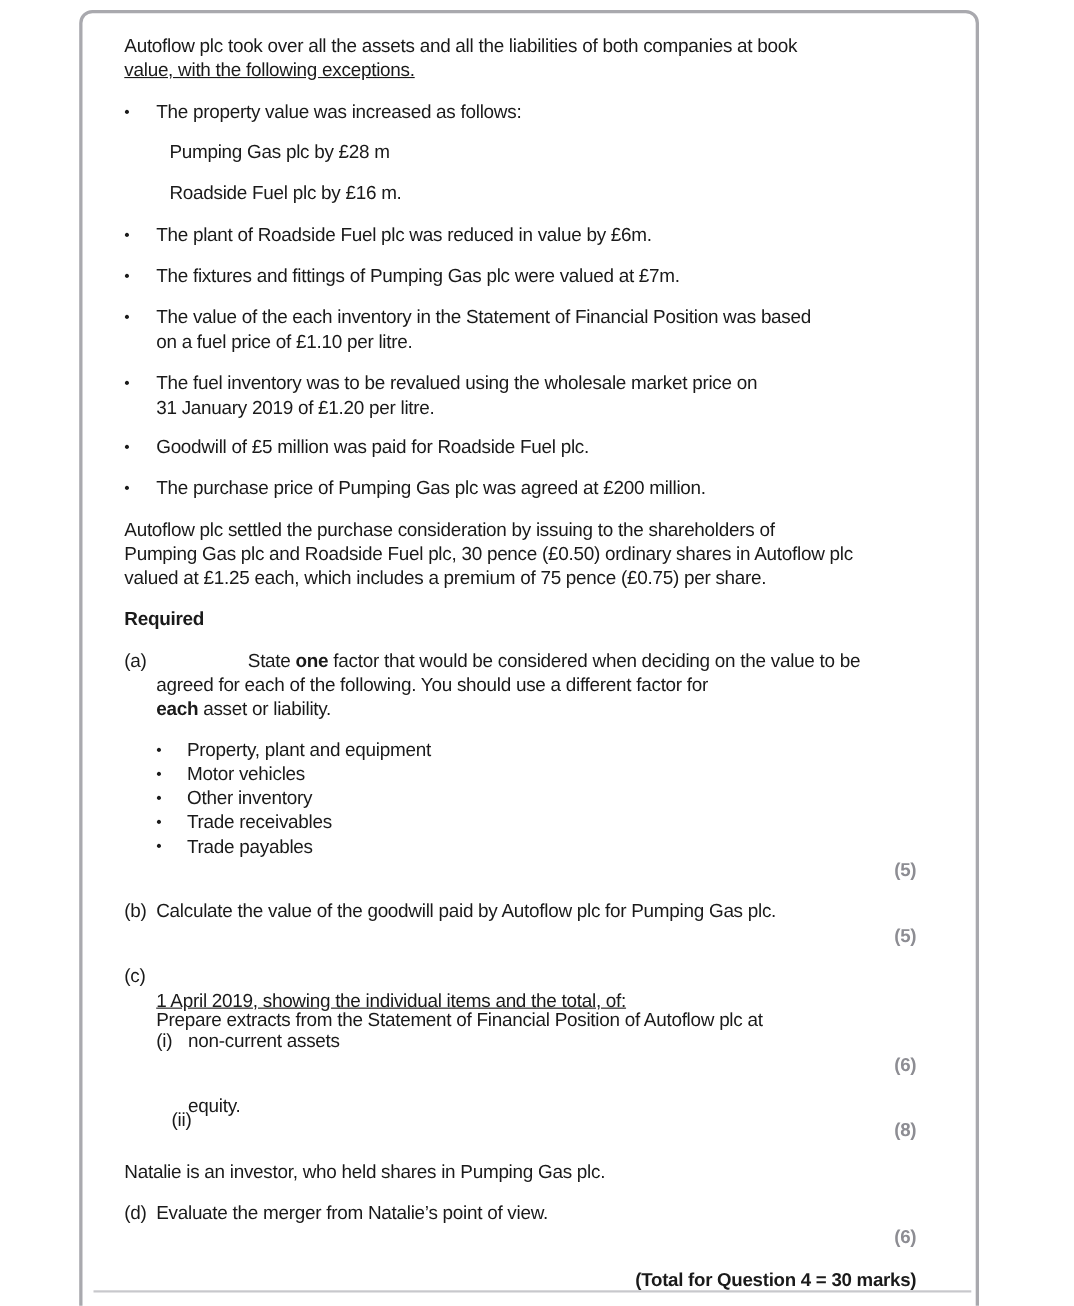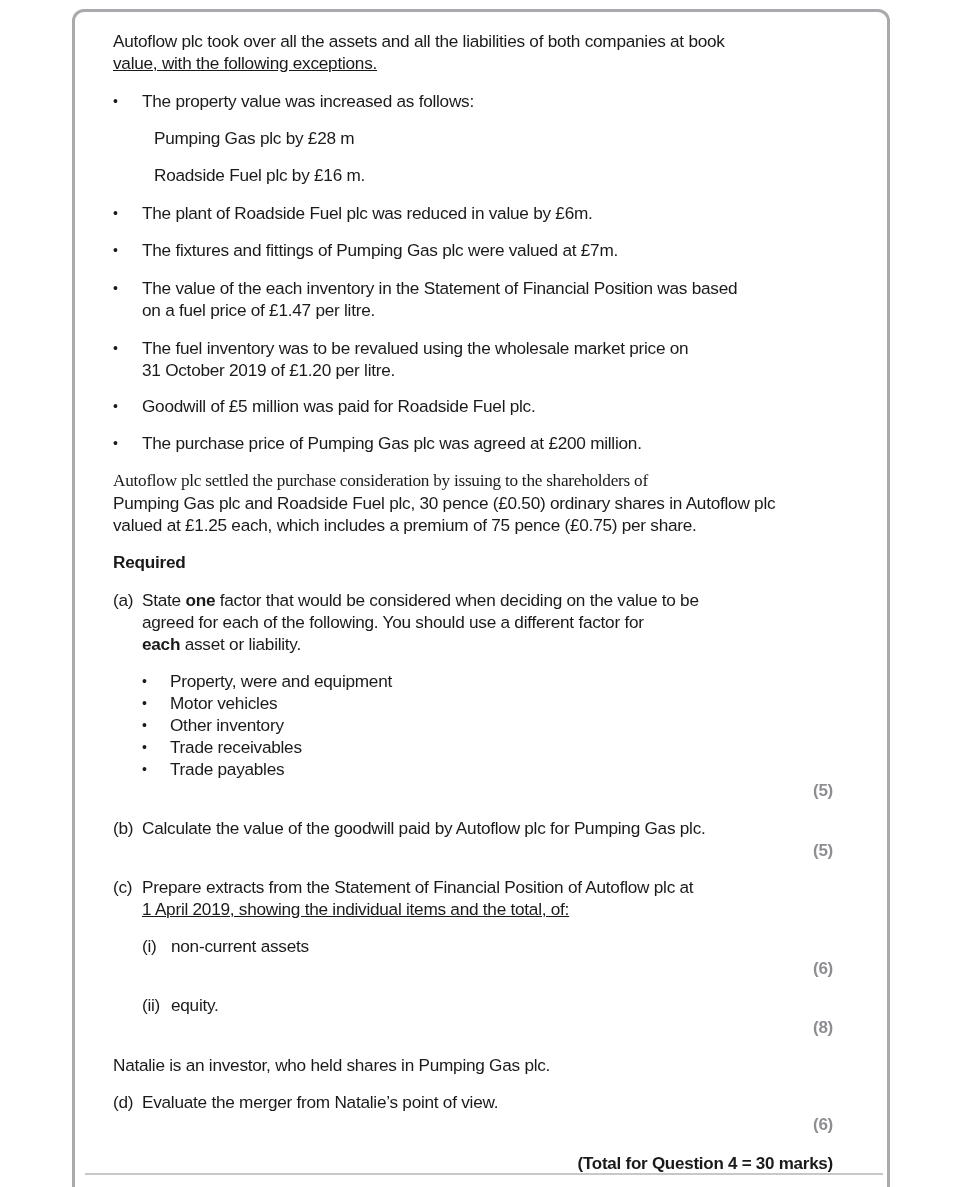--- a/index.html
+++ b/index.html
@@ -96,52 +96,52 @@
     <span class="bullet">•</span>
     <span class="bullet-text">The plant of Roadside Fuel plc was reduced in value by £6m.</span>
   </div>
   <div class="bullet-row" style="top:239px;">
     <span class="bullet">•</span>
     <span class="bullet-text">The fixtures and fittings of Pumping Gas plc were valued at £7m.</span>
   </div>
   <div class="bullet-row" style="top:277px;">
     <span class="bullet">•</span>
     <span class="bullet-text">The value of the each inventory in the Statement of Financial Position was based</span>
-    <span class="bullet-text" style="top:22px;">on a fuel price of £1.47 per litre.</span>
+    <span class="bullet-text" style="top:22px;">on a fuel price of £1.10 per litre.</span>
   </div>
   <div class="bullet-row" style="top:337px;">
     <span class="bullet">•</span>
     <span class="bullet-text">The fuel inventory was to be revalued using the wholesale market price on</span>
-    <span class="bullet-text" style="top:22px;">31 October 2019 of £1.20 per litre.</span>
+    <span class="bullet-text" style="top:22px;">31 January 2019 of £1.20 per litre.</span>
   </div>
   <div class="bullet-row" style="top:395px;">
     <span class="bullet">•</span>
     <span class="bullet-text">Goodwill of £5 million was paid for Roadside Fuel plc.</span>
   </div>
   <div class="bullet-row" style="top:432px;">
     <span class="bullet">•</span>
     <span class="bullet-text">The purchase price of Pumping Gas plc was agreed at £200 million.</span>
   </div>
 
-  <div class="abs" style="top:470px;font-family:Liberation Serif, serif;">Autoflow plc settled the purchase consideration by issuing to the shareholders of</div>
+  <div class="abs" style="top:470px;">Autoflow plc settled the purchase consideration by issuing to the shareholders of</div>
   <div class="abs" style="top:492px;">Pumping Gas plc and Roadside Fuel plc, 30 pence (£0.50) ordinary shares in Autoflow plc</div>
   <div class="abs" style="top:514px;">valued at £1.25 each, which includes a premium of 75 pence (£0.75) per share.</div>
 
   <div class="abs bold" style="top:551px;">Required</div>
 
   <div class="abs" style="top:589px;">
     <span class="label-a">(a)</span>
-    <span class="q-text" style="white-space:nowrap;"><span>State </span><b>one</b><span> factor that would be considered when deciding on the value to be</span></span>
+    <span class="q-text" style="white-space:nowrap;text-align:right;"><span>State </span><b>one</b><span> factor that would be considered when deciding on the value to be</span></span>
     <span class="q-text" style="top:22px;white-space:nowrap;">agreed for each of the following. You should use a different factor for</span>
     <span class="q-text" style="top:44px;white-space:nowrap;"><b>each</b><span> asset or liability.</span></span>
   </div>
 
   <div class="sub-bullet" style="top:670px;">
     <span class="bullet">•</span>
-    <span class="bullet-text">Property, were and equipment</span>
+    <span class="bullet-text">Property, plant and equipment</span>
   </div>
   <div class="sub-bullet" style="top:692px;">
     <span class="bullet">•</span>
     <span class="bullet-text">Motor vehicles</span>
   </div>
   <div class="sub-bullet" style="top:714px;">
     <span class="bullet">•</span>
     <span class="bullet-text">Other inventory</span>
   </div>
   <div class="sub-bullet" style="top:736px;">
@@ -156,32 +156,32 @@
   <div class="mark" style="top:780px;">(5)</div>
 
   <div class="abs" style="top:817px;">
     <span class="label-a">(b)</span>
     <span class="q-text" style="white-space:nowrap;">Calculate the value of the goodwill paid by Autoflow plc for Pumping Gas plc.</span>
   </div>
   <div class="mark" style="top:840px;">(5)</div>
 
   <div class="abs" style="top:876px;">
     <span class="label-a">(c)</span>
-    <span class="q-text" style="white-space:nowrap;">Prepare extracts from the Statement of Financial Position of Autoflow plc at</span>
+    <span class="q-text" style="white-space:nowrap;margin-top:40px;">Prepare extracts from the Statement of Financial Position of Autoflow plc at</span>
     <span class="q-text" style="top:22px;white-space:nowrap;text-decoration:underline;">1 April 2019, showing the individual items and the total, of:</span>
   </div>
 
   <div class="abs" style="top:935px;left:29px;">
     <span style="position:absolute;left:0;">(i)</span>
     <span style="position:absolute;left:29px;white-space:nowrap;">non-current assets</span>
   </div>
   <div class="mark" style="top:958px;">(6)</div>
 
   <div class="abs" style="top:994px;left:29px;">
-    <span style="position:absolute;left:0;">(ii)</span>
+    <span style="position:absolute;left:14px;margin-top:13px;">(ii)</span>
     <span style="position:absolute;left:29px;white-space:nowrap;">equity.</span>
   </div>
   <div class="mark" style="top:1017px;">(8)</div>
 
   <div class="abs" style="top:1054px;">Natalie is an investor, who held shares in Pumping Gas plc.</div>
 
   <div class="abs" style="top:1091px;">
     <span class="label-a">(d)</span>
     <span class="q-text" style="white-space:nowrap;">Evaluate the merger from Natalie’s point of view.</span>
   </div>

